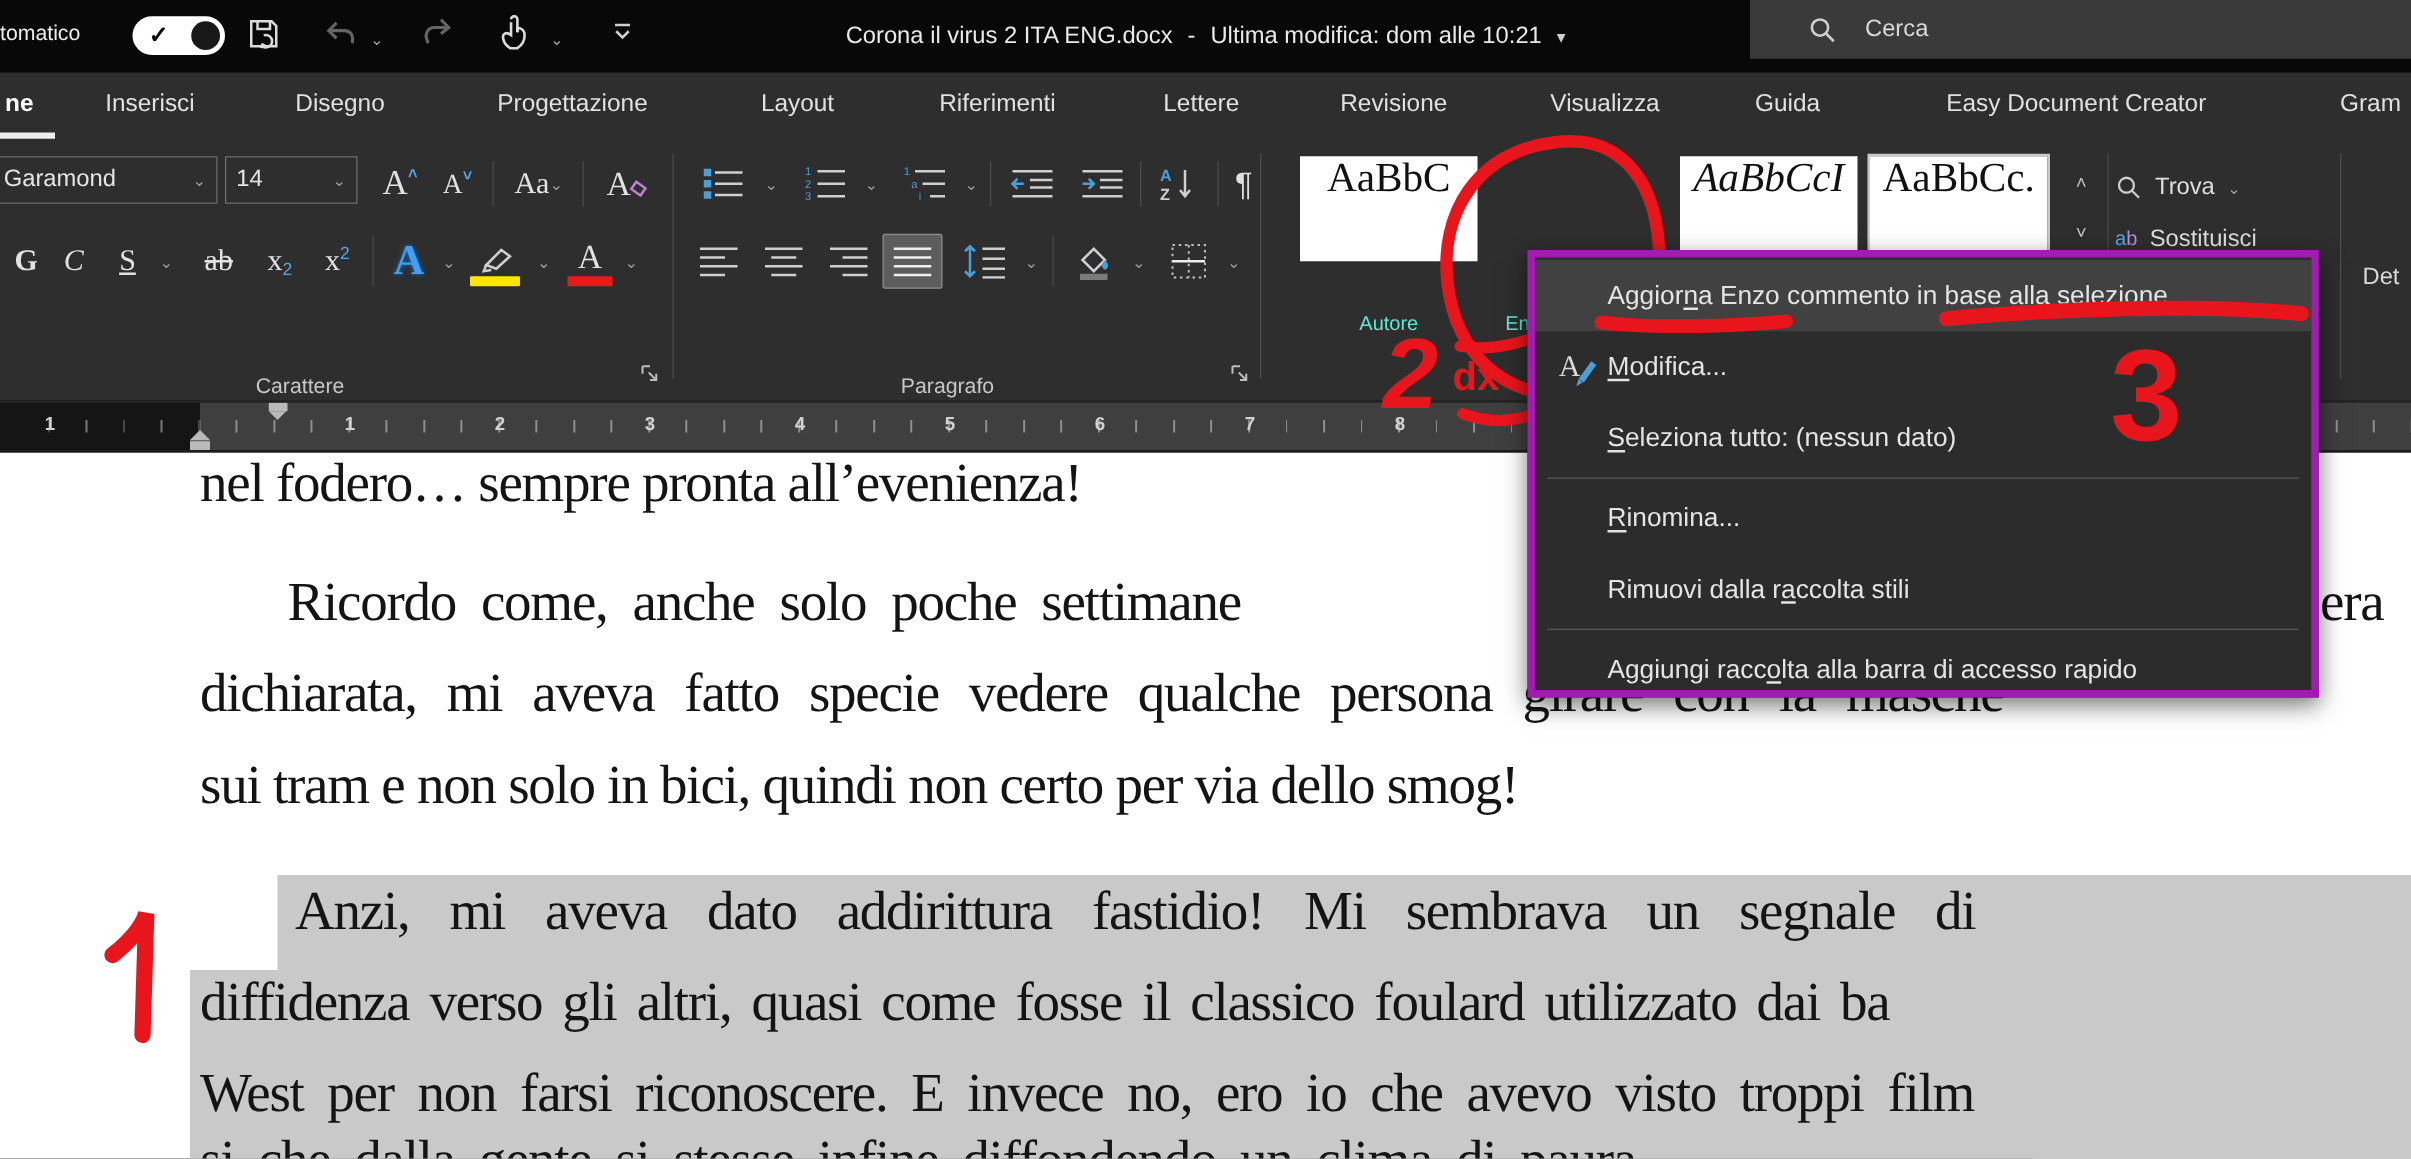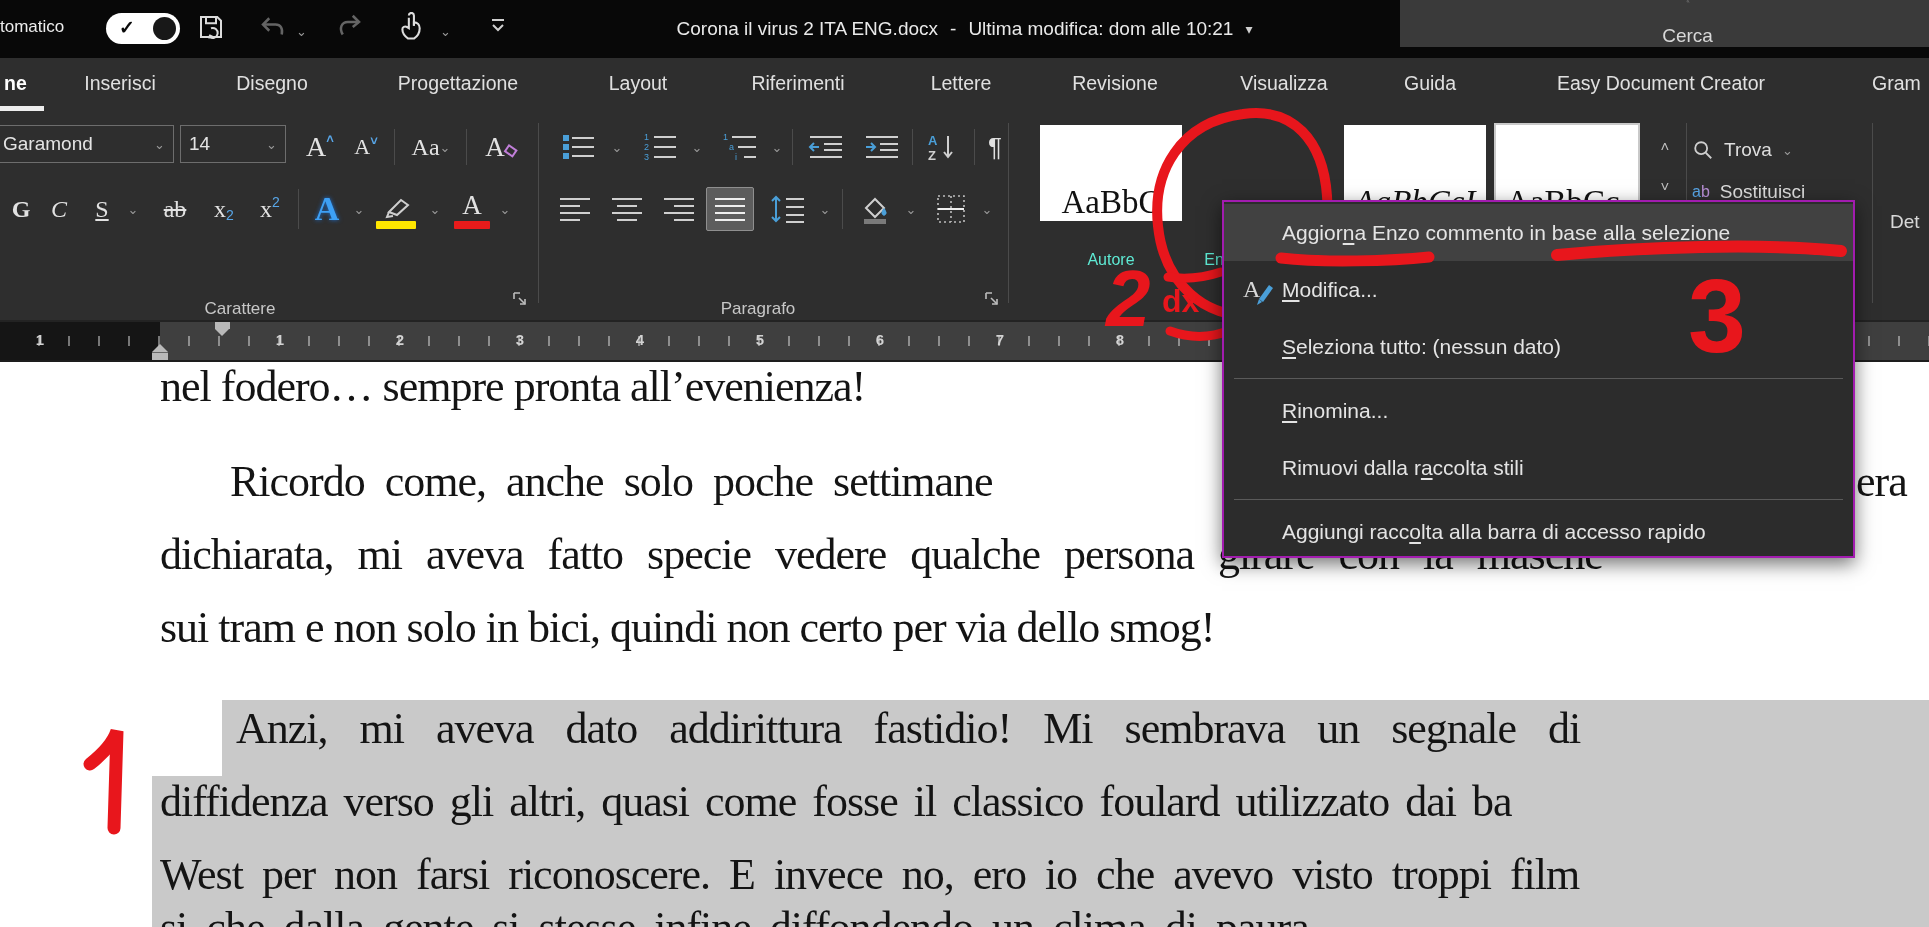--- a/index.html
+++ b/index.html
@@ -11,21 +11,21 @@
   
   #titlebar { position:absolute; left:0; top:0; width:1929px; height:58px; background:#080808; color:#e6e6e6; z-index:10; }
   .qat-frag { position:absolute; left:0; top:17px; font-size:17px; color:#ededed; }
   .pill { position:absolute; left:106px; top:13px; width:74px; height:31px; background:#fff; border-radius:16px; }
   .pill .chk { position:absolute; left:13px; top:3px; color:#0a0a0a; font-size:19px; font-weight:bold; }
   .pill .knob { position:absolute; right:4px; top:4px; width:23px; height:23px; background:#181818; border-radius:50%; }
   .qat-btn { position:absolute; top:12px; width:34px; height:34px; color:#dcdcdc; }
   .qat-btn.disabled { color:#646464; }
   .chev { font-size:13px; color:#9a9a9a; }
   .titletext { position:absolute; left:0; right:0; top:0; height:58px; display:flex; align-items:center; justify-content:center; gap:12px; font-size:19px; color:#e9e9e9; }
-  #searchbox { position:absolute; left:1400px; top:0; width:529px; height:47px; background:#3a3a3a; display:flex; align-items:center; gap:22px; padding-left:46px; color:#d8d8d8; font-size:19px;flex-direction:column; }
+  #searchbox { position:absolute; left:1400px; top:0; width:529px; height:47px; background:#3a3a3a; display:flex; align-items:center; gap:22px; padding-left:46px; color:#d8d8d8; font-size:19px; }
 
   
   #tabsrow { position:absolute; left:0; top:58px; width:1929px; height:57px; background:#2e2e2e; z-index:9; }
   .tab { position:absolute; top:14px; transform:translateX(-50%); font-size:19.5px; color:#e0e0e0; white-space:nowrap; cursor:default; }
   .tab.first { left:4px; transform:none; font-weight:bold; color:#fff; }
   .tab.last { left:1872px; transform:none; }
   #active-underline { position:absolute; left:0; top:48px; width:44px; height:5px; background:#ededed; }
 
   
   #ribbon { position:absolute; left:0; top:115px; width:1929px; height:207px; background:#2e2e2e; border-bottom:2px solid #232323; z-index:8; }
@@ -36,21 +36,21 @@
   .btn { position:absolute; display:flex; align-items:center; justify-content:center; color:#dadada; }
   .row1 { top:12px; height:40px; }
   .row2 { top:72px; height:44px; }
   .fmt { font-size:24px; font-family:"Liberation Serif", serif; color:#e2e2e2; }
   .bluecaret { color:#58a6e8; font-size:13px; font-weight:bold; }
   .active-btn { background:#5d5d5d; border:1px solid #8f8f8f; border-radius:2px; }
   .colorbar { position:absolute; left:3px; bottom:2px; height:8px; border-radius:1px; }
   svg { display:block; }
 
   
-  .stylecard { position:absolute; top:10px; width:142px; height:96px; background:#fff; display:flex; align-items:flex-end; justify-content:center; }
+  .stylecard { position:absolute; top:10px; width:142px; height:84px; background:#fff; display:flex; align-items:flex-start; justify-content:center; }
   .stylecard .sample { font-family:"Liberation Serif", serif; font-size:33px; color:#111; white-space:nowrap; }
   .stylecard.sel { outline:4px solid #9d9d9d; }
   .stylecard.framed { outline:2px solid #c9c9c9; }
   .stylelabel { position:absolute; top:136px; font-size:16px; color:#5eead4; transform:translateX(-50%); white-space:nowrap; }
   .gal-arrow { position:absolute; left:1652px; width:26px; height:26px; color:#c2c2c2; font-size:15px; display:flex; align-items:center; justify-content:center; }
 
   
   #ruler { position:absolute; left:0; top:322px; width:1929px; height:38px; background:#3f3f3f; z-index:5;
            background-image:repeating-linear-gradient(90deg, transparent 0 28.5px, #8e8e8e 28.5px 30px); background-position:10px 0; background-size:100% 10px; background-repeat:repeat-x; background-position-y:14px; }
   #ruler-dark { position:absolute; left:0; top:0; width:160px; height:38px; background:#151515;
@@ -63,21 +63,21 @@
   #marker-left .t { width:0; height:0; border-left:8px solid transparent; border-right:8px solid transparent; border-bottom:8px solid #b9b9b9; }
   #marker-left .r { width:16px; height:9px; background:#b9b9b9; border-top:1px solid #666; }
   #ruler-underline { position:absolute; left:0; top:360px; width:1929px; height:2px; background:#1d1d1d; z-index:5; }
 
   
   #page { position:absolute; left:0; top:362px; width:1929px; height:565px; background:#ffffff; z-index:1; overflow:hidden; }
   .hl { position:absolute; background:#c9c9c9; }
   .docline { position:absolute; font-family:"Liberation Serif", serif; font-size:44px; line-height:44px; color:#141414; letter-spacing:-1px; white-space:nowrap; }
 
   
-  #ctxmenu { position:absolute; left:1222px; top:200px; width:633px; height:358px; background:#2c2c2c; border:2px solid #a21caf; box-shadow:0 6px 18px rgba(0,0,0,.55); z-index:50; padding-top:2px; }
+  #ctxmenu { position:absolute; left:1222px; top:200px; width:633px; height:358px; background:#2c2c2c; border:6px solid #a21caf; box-shadow:0 6px 18px rgba(0,0,0,.55); z-index:50; padding-top:2px; }
   .menu-item { position:relative; height:57px; display:flex; align-items:center; color:#e4e4e4; font-size:21px; }
   .menu-item.hl-item { background:#414141; }
   .mi-icon { position:absolute; left:16px; width:36px; height:36px; display:flex; align-items:center; justify-content:center; }
   .mi-text { margin-left:58px; white-space:nowrap; }
   .mi-text u { text-underline-offset:3px; }
   .menu-sep { height:1px; background:#5a5a5a; margin:3px 10px; }
 
   
   .editing-item { position:absolute; color:#dedede; font-size:19px; display:flex; align-items:center; gap:10px; }
   .rightfrag { position:absolute; color:#d8d8d8; font-size:19px; }

